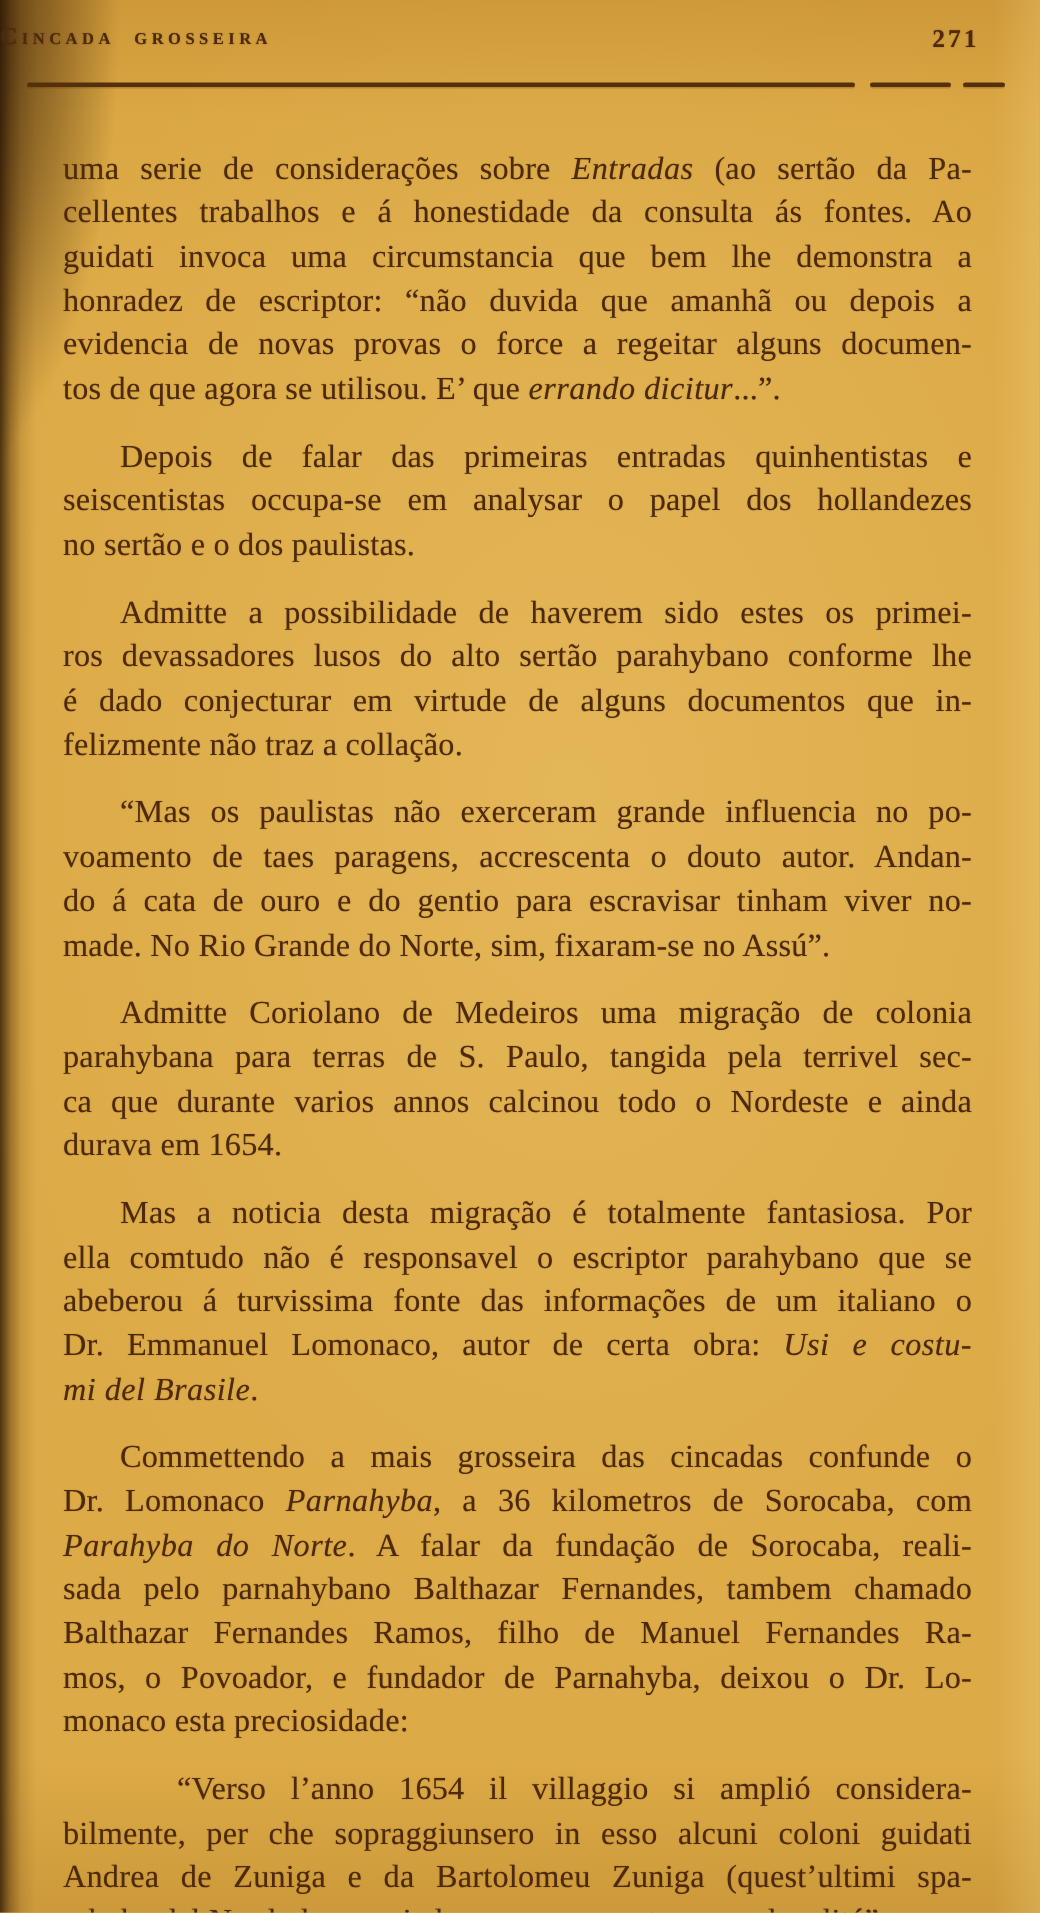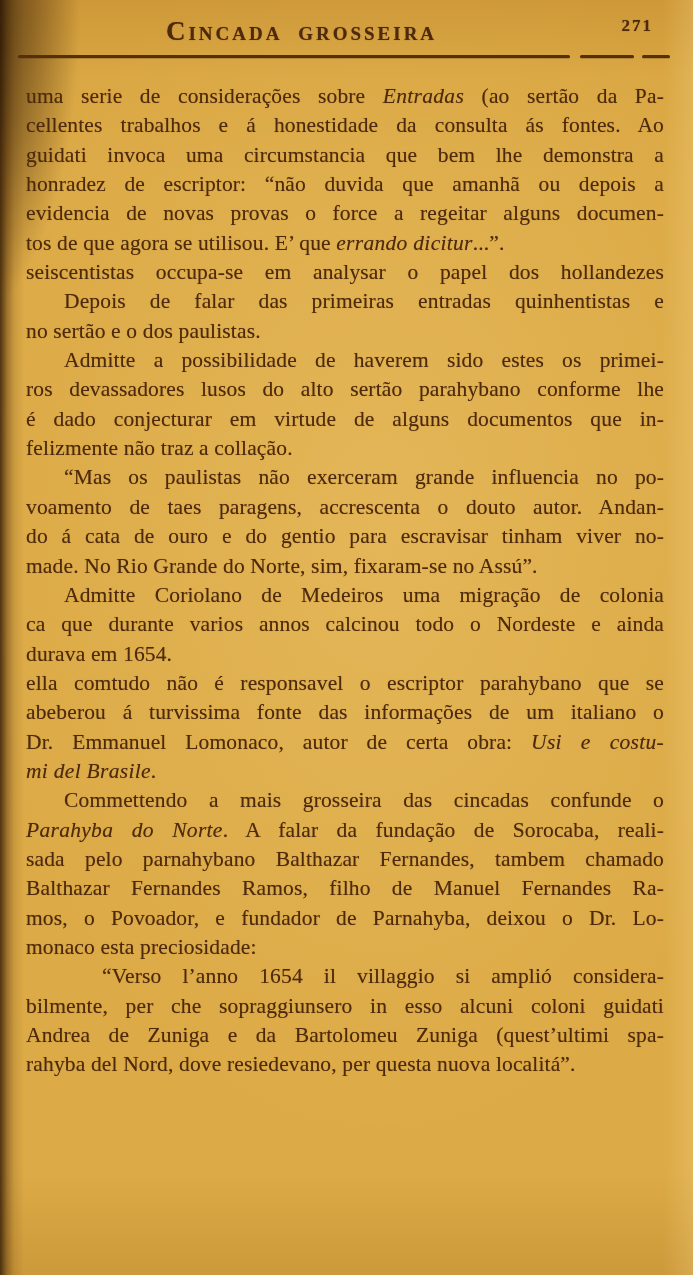--- a/index.html
+++ b/index.html
@@ -39,25 +39,24 @@
     position: absolute;
     top: 16px;
     left: 0;
     width: 100%;
     height: 34px;
   }
   .head-title {
     position: absolute;
     left: 0;
     right: 90px;
-    text-align: center;
     font-variant: small-caps;
     letter-spacing: 3px;
     word-spacing: 6px;
-    font-size: 27px;
+    font-size: 16px;
     font-weight: 600;
     color: var(--ink, #4e2a0c);
     text-shadow: 0 0 1px rgba(78,42,12,0.55);
   }
   .head-pagenum {
     position: absolute;
     right: 40px;
     top: 0;
     font-size: 17px;
     font-weight: 600;
@@ -84,21 +83,21 @@
     position: absolute;
     top: 82px;
     left: 26px;
     width: 638px;
     font-size: 21.5px;
     line-height: 29.35px;
     letter-spacing: 0.15px;
     color: var(--ink, #4e2a0c);
     text-shadow: 0 0 0.8px rgba(78,42,12,0.45);
   }
-  .para { margin: 0; padding: 0; }
+  .para { margin: 16px; padding: 0; }
   .line {
     text-align: justify;
     text-align-last: justify;
     white-space: normal;
   }
   .line.last { text-align-last: left; }
   .line.indent-normal { padding-left: 38px; }
   .line.indent-deep   { padding-left: 76px; }
   .line i { letter-spacing: 0.3px; }
 </style>
@@ -121,49 +120,52 @@
   <div class="text-block" id="text-block">
       <div class="para">
         <div class="line">uma serie de considerações sobre <i>Entradas</i> (ao sertão da Pa-</div>
         <div class="line">cellentes trabalhos e á honestidade da consulta ás fontes. Ao</div>
         <div class="line">guidati invoca uma circumstancia que bem lhe demonstra a</div>
         <div class="line">honradez de escriptor: “não duvida que amanhã ou depois a</div>
         <div class="line">evidencia de novas provas o force a regeitar alguns documen-</div>
         <div class="line last">tos de que agora se utilisou. E’ que <i>errando dicitur</i>...”.</div>
       </div>
       <div class="para">
+        <div class="line indent-normal">Depois de falar das primeiras entradas quinhentistas e</div>
         <div class="line">seiscentistas occupa-se em analysar o papel dos hollandezes</div>
-        <div class="line indent-normal">Depois de falar das primeiras entradas quinhentistas e</div>
         <div class="line last">no sertão e o dos paulistas.</div>
       </div>
       <div class="para">
         <div class="line indent-normal">Admitte a possibilidade de haverem sido estes os primei-</div>
         <div class="line">ros devassadores lusos do alto sertão parahybano conforme lhe</div>
         <div class="line">é dado conjecturar em virtude de alguns documentos que in-</div>
         <div class="line last">felizmente não traz a collação.</div>
       </div>
       <div class="para">
         <div class="line indent-normal">“Mas os paulistas não exerceram grande influencia no po-</div>
         <div class="line">voamento de taes paragens, accrescenta o douto autor. Andan-</div>
         <div class="line">do á cata de ouro e do gentio para escravisar tinham viver no-</div>
         <div class="line last">made. No Rio Grande do Norte, sim, fixaram-se no Assú”.</div>
       </div>
       <div class="para">
         <div class="line indent-normal">Admitte Coriolano de Medeiros uma migração de colonia</div>
+        <div class="line">parahybana para terras de S. Paulo, tangida pela terrivel sec-</div>
         <div class="line">ca que durante varios annos calcinou todo o Nordeste e ainda</div>
         <div class="line last">durava em 1654.</div>
       </div>
       <div class="para">
+        <div class="line indent-normal">Mas a noticia desta migração é totalmente fantasiosa. Por</div>
         <div class="line">ella comtudo não é responsavel o escriptor parahybano que se</div>
         <div class="line">abeberou á turvissima fonte das informações de um italiano o</div>
         <div class="line">Dr. Emmanuel Lomonaco, autor de certa obra: <i>Usi e costu-</i></div>
         <div class="line last"><i>mi del Brasile</i>.</div>
       </div>
       <div class="para">
         <div class="line indent-normal">Commettendo a mais grosseira das cincadas confunde o</div>
+        <div class="line">Dr. Lomonaco <i>Parnahyba</i>, a 36 kilometros de Sorocaba, com</div>
         <div class="line"><i>Parahyba do Norte</i>. A falar da fundação de Sorocaba, reali-</div>
         <div class="line">sada pelo parnahybano Balthazar Fernandes, tambem chamado</div>
         <div class="line">Balthazar Fernandes Ramos, filho de Manuel Fernandes Ra-</div>
         <div class="line">mos, o Povoador, e fundador de Parnahyba, deixou o Dr. Lo-</div>
         <div class="line last">monaco esta preciosidade:</div>
       </div>
       <div class="para">
         <div class="line indent-deep">“Verso l’anno 1654 il villaggio si amplió considera-</div>
         <div class="line">bilmente, per che sopraggiunsero in esso alcuni coloni guidati</div>
         <div class="line">Andrea de Zuniga e da Bartolomeu Zuniga (quest’ultimi spa-</div>

